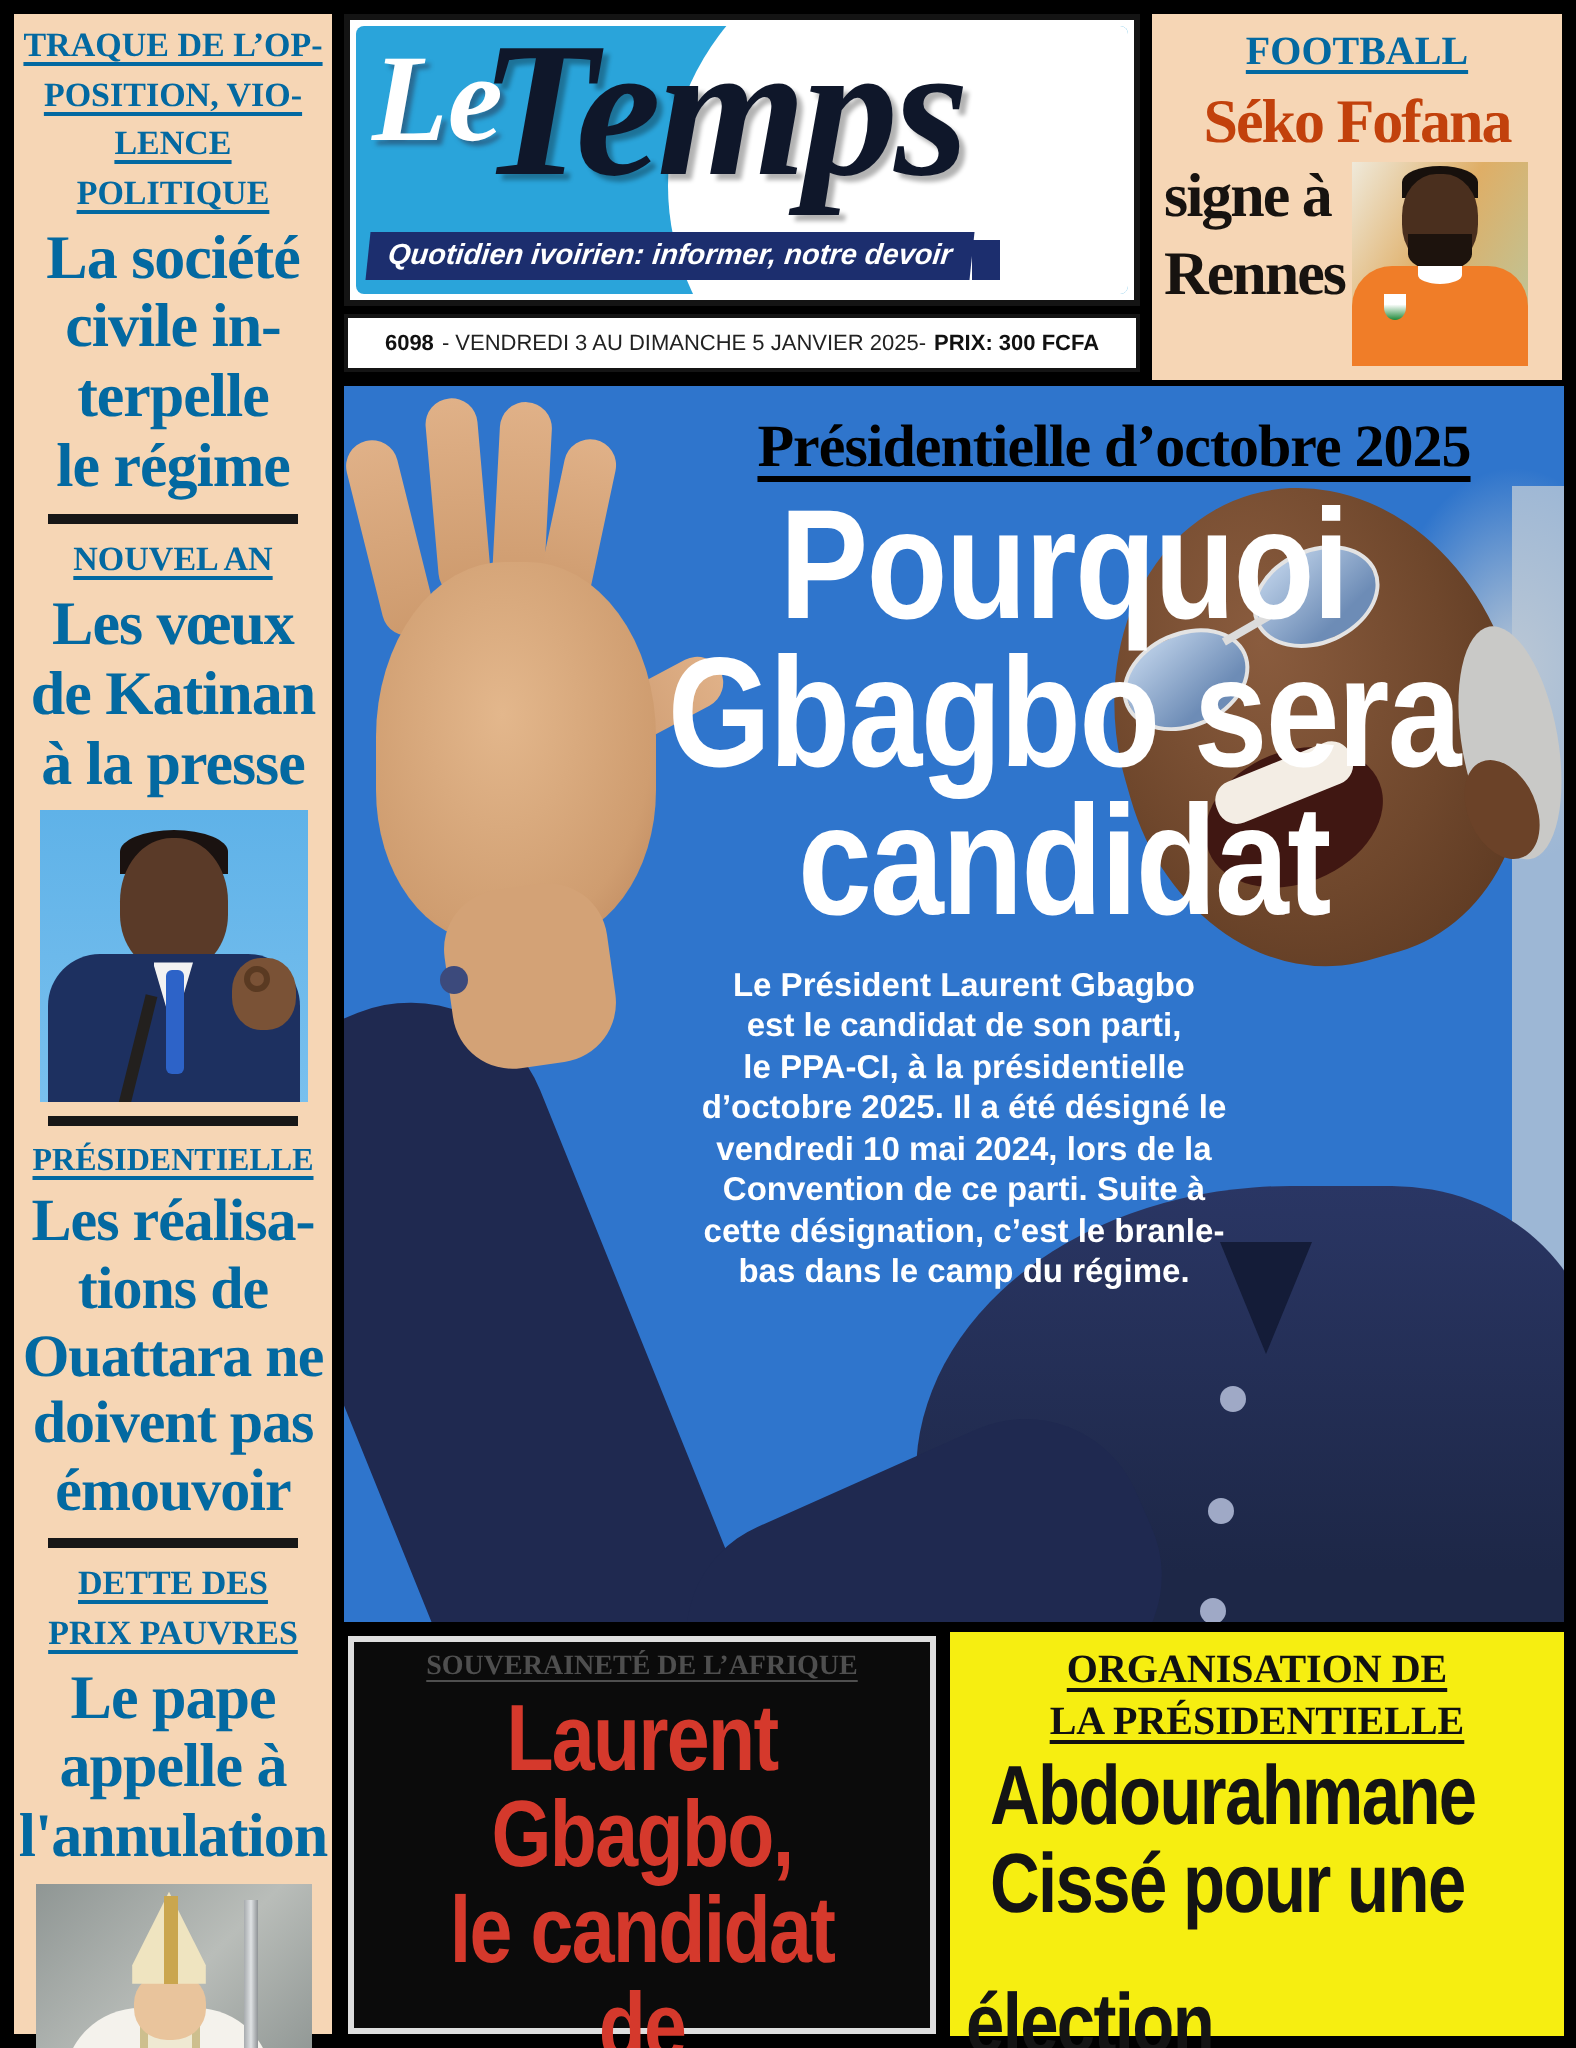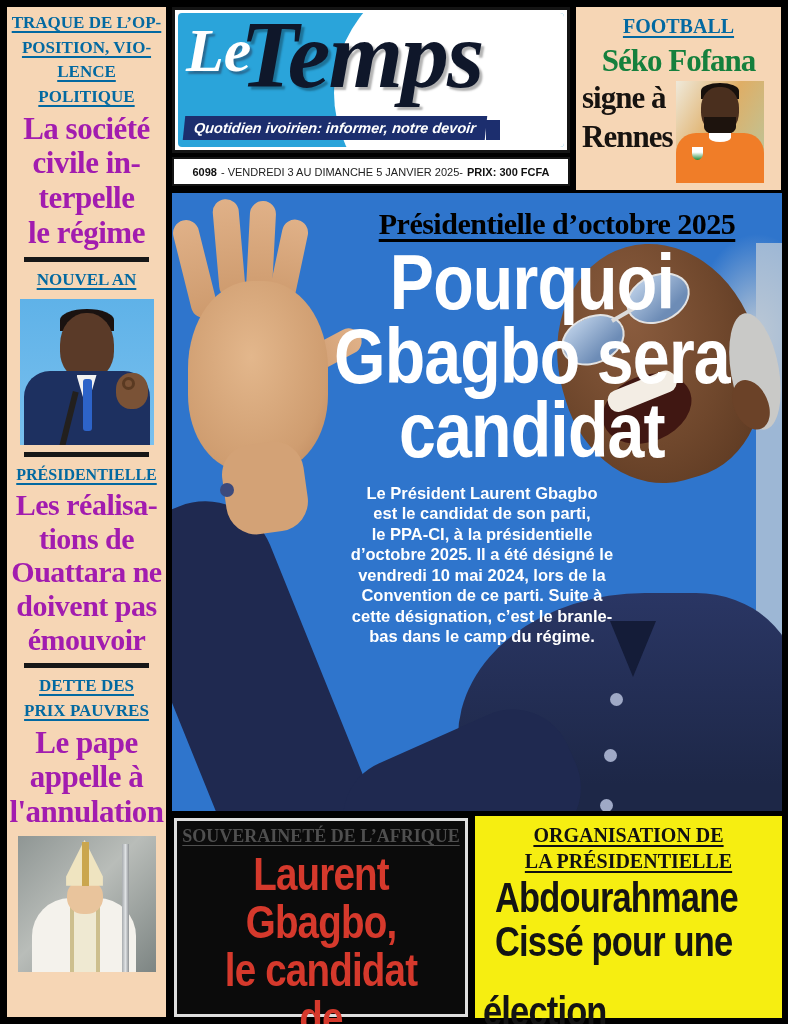--- a/index.html
+++ b/index.html
@@ -3,21 +3,21 @@
 <meta charset="utf-8">
 <style>
   * { margin:0; padding:0; box-sizing:border-box; }
   html,body { width:788px; height:1024px; }
   body { background:#000; position:relative; font-family:"Liberation Serif", serif; overflow:hidden; }
   .ml { white-space:pre-line; }
 
   
   .sidebar { position:absolute; left:7px; top:7px; width:159px; height:1010px; background:#f6d6b5; padding-top:4px; }
   .kicker { font-weight:bold; text-align:center; text-decoration:underline; text-decoration-thickness:2px; text-underline-offset:3px; color:#0369a1; font-size:17px; line-height:1.45; }
-  .side-head { font-weight:bold; text-align:center; color:#a21caf; font-size:31px; line-height:1.12; margin-top:2px; letter-spacing:-0.5px; }
+  .side-head { font-weight:bold; text-align:center; color:#0369a1; font-size:31px; line-height:1.12; margin-top:2px; letter-spacing:-0.5px; }
   .divider { height:5px; background:#171717; width:78%; margin:7px auto 6px auto; }
 
   .side-photo { margin:6px auto 0 auto; position:relative; overflow:hidden; }
 
   
   .katinan { width:134px; height:146px; background:linear-gradient(180deg,#5fb2e8,#79c0ee); }
   .katinan .head { position:absolute; left:40px; top:14px; width:54px; height:66px; background:#5a3a28; border-radius:48% 48% 42% 42%; }
   .katinan .hair { position:absolute; left:40px; top:10px; width:54px; height:22px; background:#1a1210; border-radius:50% 50% 0 0; }
   .katinan .suit { position:absolute; left:4px; top:72px; width:126px; height:74px; background:#1d3060; border-radius:26px 26px 0 0; }
   .katinan .shirt { position:absolute; left:57px; top:76px; width:20px; height:34px; background:#f2f2f2; clip-path:polygon(0 0,100% 0,50% 100%); }
@@ -43,21 +43,21 @@
   .logo-temps { position:absolute; left:62px; top:-14px; font-style:italic; font-weight:bold; font-size:96px; color:#0f172a; text-shadow:3px 3px 2px rgba(0,0,0,.30); letter-spacing:-2px; }
   .tagline { position:absolute; left:6px; bottom:7px; height:24px; line-height:24px; padding:0 10px; background:#1c2e6e; color:#fff; font-family:"Liberation Sans",sans-serif; font-style:italic; font-weight:bold; font-size:14.5px; transform:skewX(-6deg); }
   .tagline-chip { position:absolute; left:308px; bottom:7px; width:14px; height:20px; background:#1c2e6e; }
 
   .datebar { position:absolute; left:172px; top:157px; width:398px; height:29px; background:#fff; border:2px solid #141414; font-family:"Liberation Sans",sans-serif; font-size:11px; color:#222; display:flex; align-items:center; justify-content:center; gap:4px; white-space:nowrap; }
   .datebar b { font-weight:bold; color:#111; }
 
   
   .football { position:absolute; left:576px; top:7px; width:205px; height:183px; background:#f6d6b5; padding-top:5px; }
   .football .kicker { font-size:20px; }
-  .fb-line1 { font-weight:bold; font-size:31px; text-align:center; color:#15803d; letter-spacing:-1px; margin-top:2px; }
+  .fb-line1 { font-weight:bold; font-size:31px; text-align:center; color:#c2410c; letter-spacing:-1px; margin-top:2px; }
   .fb-row { display:flex; margin-top:0; padding-left:6px; }
   .fb-rest { font-weight:bold; font-size:31px; color:#171310; line-height:1.25; letter-spacing:-1px; }
   .fofana { position:relative; width:88px; height:102px; margin-left:4px; margin-top:2px; overflow:hidden; background:linear-gradient(120deg,#efe9da 0%,#dfae66 45%,#b7c9a2 100%); }
   .fofana .head { position:absolute; left:25px; top:6px; width:38px; height:46px; background:#4a2f1e; border-radius:45%; }
   .fofana .hair { position:absolute; left:25px; top:2px; width:38px; height:16px; background:#17100c; border-radius:50% 50% 0 0; }
   .fofana .beard { position:absolute; left:28px; top:36px; width:32px; height:18px; background:#1d130d; border-radius:0 0 45% 45%; }
   .fofana .jersey { position:absolute; left:0px; top:52px; width:88px; height:50px; background:#f07d28; border-radius:20px 20px 0 0; }
   .fofana .collar { position:absolute; left:33px; top:52px; width:22px; height:9px; background:#fff; border-radius:0 0 50% 50%; }
   .fofana .badge { position:absolute; left:16px; top:66px; width:11px; height:13px; background:linear-gradient(180deg,#fff 40%,#1f8a3a 100%); border-radius:0 0 50% 50%; }
 
@@ -96,21 +96,21 @@
   .btn { position:absolute; width:13px; height:13px; background:#9fa9c6; border-radius:50%; }
   .collarV { position:absolute; left:438px; top:428px; width:46px; height:56px; background:#141c38; clip-path:polygon(0 0,100% 0,50% 100%); }
 
   .main-kicker { position:absolute; left:160px; top:14px; width:450px; text-align:center; color:#000000; font-weight:bold; font-size:30px; text-decoration:underline; text-decoration-thickness:2.5px; text-underline-offset:5px; letter-spacing:-0.5px; }
   .main-headline-wrap { position:absolute; left:110px; top:52px; width:500px; text-align:center; }
   .main-headline { display:inline-block; transform:scaleX(0.85); transform-origin:center top; font-family:"Liberation Sans",sans-serif; font-weight:bold; color:#fff; font-size:78px; line-height:0.95; letter-spacing:-1px; white-space:pre-line; }
   .main-body { position:absolute; left:150px; top:290px; width:320px; text-align:center; color:#fff; font-family:"Liberation Sans",sans-serif; font-weight:bold; font-size:16.5px; line-height:1.24; }
 
   
   .bottomleft { position:absolute; left:174px; top:818px; width:294px; height:199px; background:#0b0b0b; border:3px solid #dedede; padding-top:5px; }
-  .bl-kicker { color:#4f4f4f; font-weight:bold; font-size:18px; text-align:center; text-decoration:underline; text-underline-offset:3px; }
+  .bl-kicker { color:#4f4f4f; font-weight:bold; font-size:14px; text-align:center; text-decoration:underline; text-underline-offset:3px; }
   .bl-headline-wrap { text-align:center; margin-top:3px; }
   .bl-headline { display:inline-block; transform:scaleX(0.82); transform-origin:center top; font-family:"Liberation Sans",sans-serif; font-weight:bold; color:#d5392c; font-size:47px; line-height:1.02; white-space:pre-line; letter-spacing:-1px; }
 
   .bottomright { position:absolute; left:475px; top:816px; width:307px; height:202px; background:#f6ee11; padding-top:6px; }
   .br-kicker { color:#111; font-weight:bold; font-size:20px; text-align:center; text-decoration:underline; text-decoration-thickness:2px; text-underline-offset:3px; line-height:1.3; }
   .br-row { display:flex; padding-left:20px; margin-top:2px; }
   .br-left { flex:1; }
   .br-headline { display:inline-block; transform:scaleX(0.82); transform-origin:left top; font-family:"Liberation Sans",sans-serif; font-weight:bold; color:#141414; font-size:42px; line-height:1.04; white-space:pre-line; letter-spacing:-1px; }
   .br-bottom-wrap { padding-left:8px; margin-top:-2px; }
   .cisse { position:relative; width:94px; height:112px; margin-right:8px; margin-top:4px; overflow:hidden; background:linear-gradient(90deg,#dcdcd6 0%,#d2d2cc 70%,#3c3c46 100%); border:1px solid #999; }
@@ -122,20 +122,23 @@
   <div class="kicker ml">TRAQUE DE L’OP-
 POSITION, VIO-
 LENCE POLITIQUE</div>
   <div class="side-head ml">La société
 civile in-
 terpelle
 le régime</div>
   <div class="divider"></div>
 
   <div class="kicker ml">NOUVEL AN</div>
+  <div class="side-head ml">Les vœux
+de Katinan
+à la presse</div>
   <div class="side-photo katinan">
     <div class="hair"></div>
     <div class="head"></div>
     <div class="suit"></div>
     <div class="shirt"></div>
     <div class="tie"></div>
     <div class="mic"></div>
     <div class="hand"></div>
     <div class="ok"></div>
   </div>

